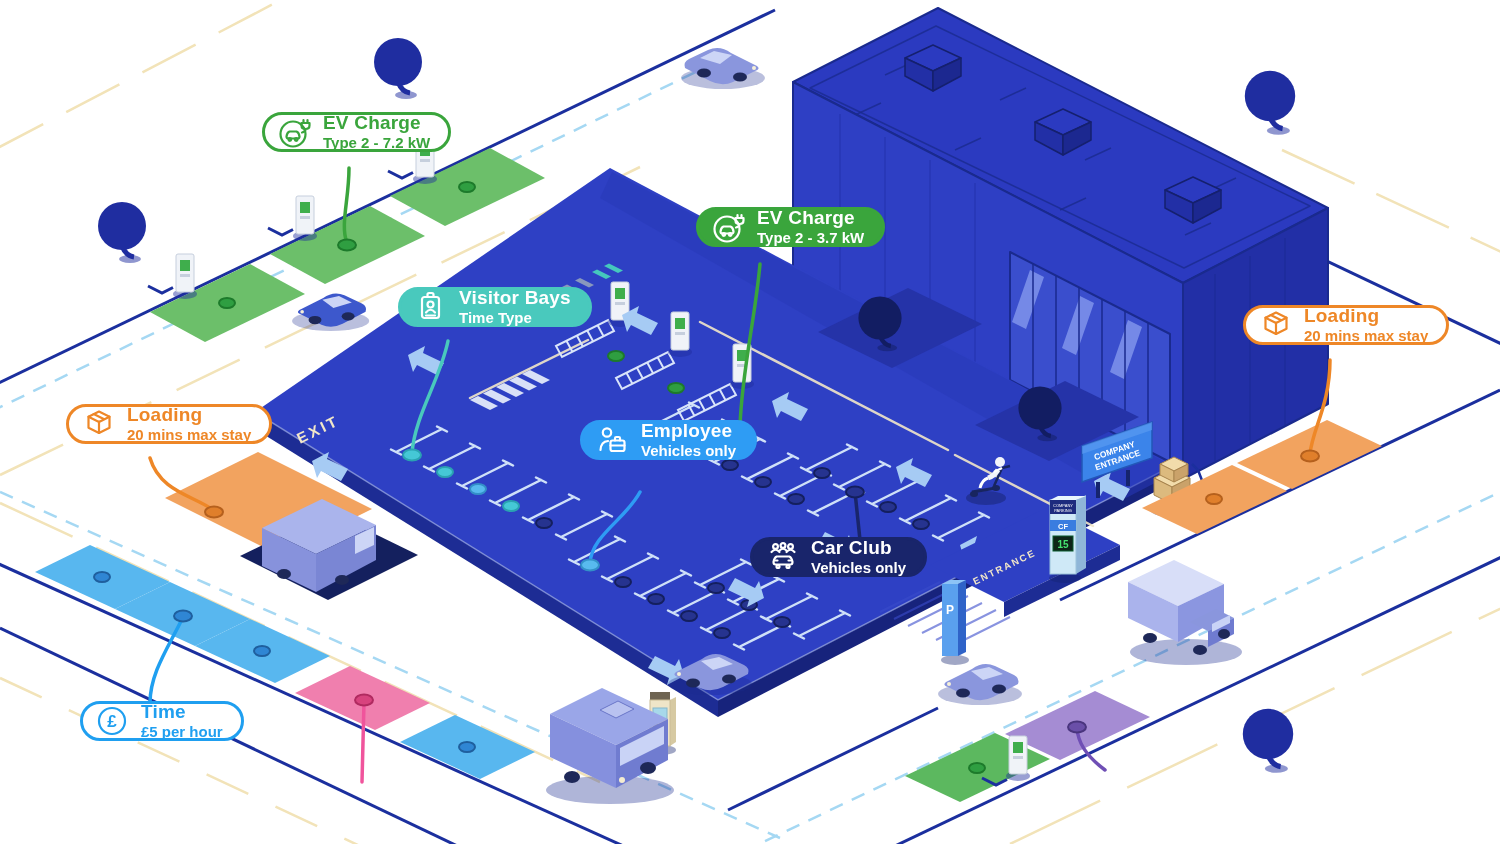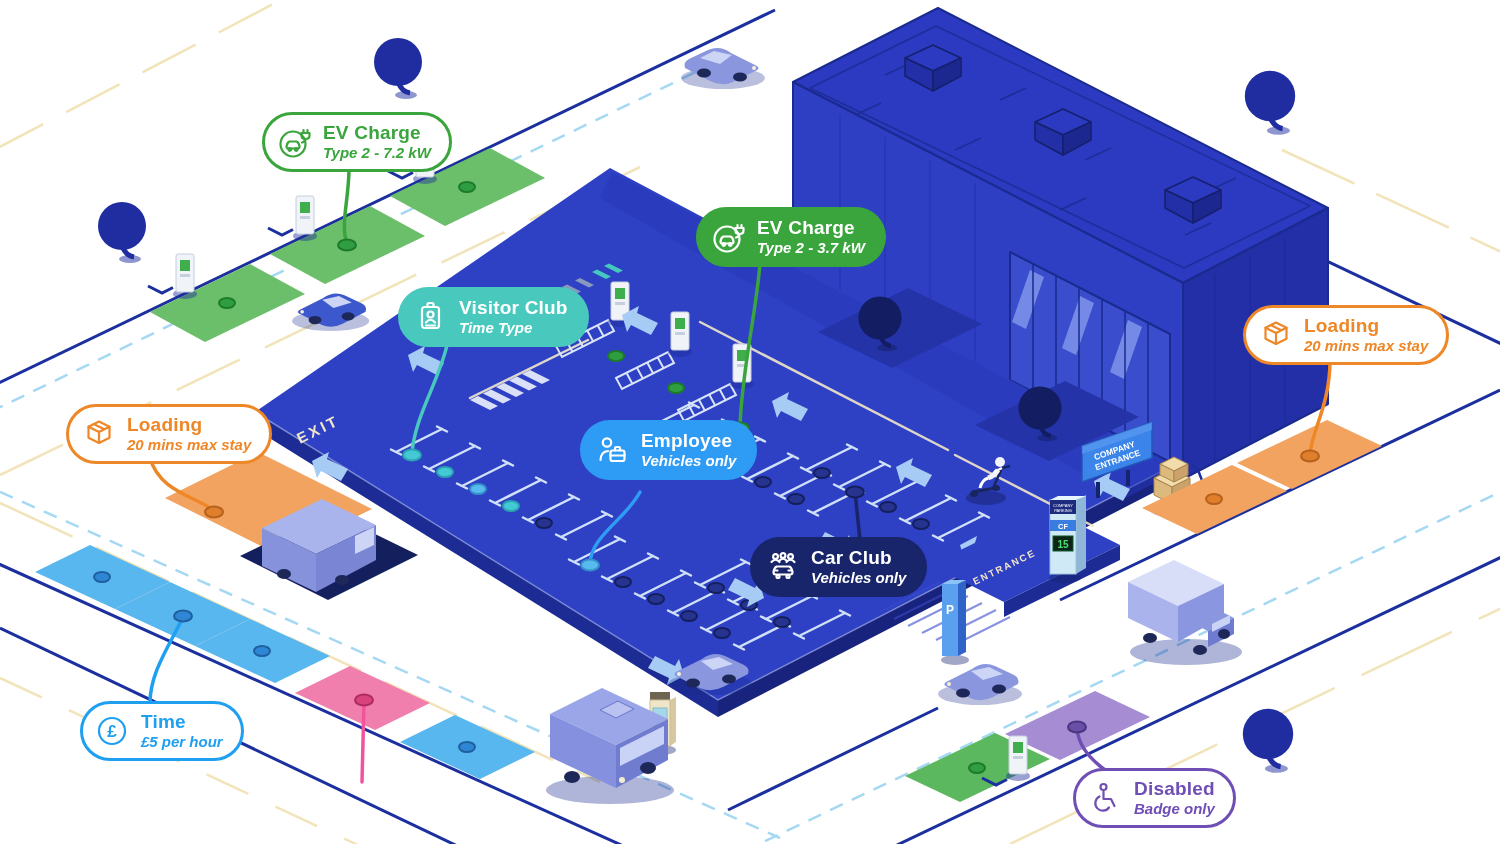--- a/index.html
+++ b/index.html
@@ -1,26 +1,26 @@
 <!DOCTYPE html>
 <html><head>
 <meta charset="utf-8">
 <style>
   html,body{margin:0;padding:0;background:#fff;}
   .stage{position:relative;width:1500px;height:844px;background:#ffffff;overflow:hidden;
          font-family:"Liberation Sans",sans-serif;}
   svg.scene{position:absolute;left:0;top:0;}
   svg text{font-family:"Liberation Sans",sans-serif;}
   .pill{position:absolute;display:flex;align-items:center;gap:10px;padding:6px 18px 6px 12px;
-        border-radius:999px;height:60px;box-sizing:border-box;z-index:5;white-space:nowrap;}
+        border-radius:999px;height:40px;box-sizing:border-box;z-index:5;white-space:nowrap;}
   .pill .icon{width:36px;height:36px;flex:none;display:flex;align-items:center;justify-content:center;}
   .pill .icon svg{width:36px;height:36px;stroke:currentColor;fill:none;stroke-width:2.2;
                   stroke-linecap:round;stroke-linejoin:round;}
   .pill .t{font-size:19px;font-weight:800;letter-spacing:.2px;line-height:1.05;}
-  .pill .s{font-size:15px;font-weight:600;line-height:1.1;margin-top:2px;font-style:italic;}
+  .pill .s{font-size:15px;font-weight:600;line-height:1.1;margin-top:2px;}
   .pill.outline{background:#fff;border:3px solid var(--c);color:var(--c);}
   .pill.filled{background:var(--c);border:3px solid var(--c);color:#fff;}
 </style>
 </head>
 <body>
 
 <div class="stage">
 
 <svg class="scene" width="1500" height="844" viewBox="0 0 1500 844">
   <defs>
@@ -458,21 +458,21 @@
 <div class="pill filled" style="left: 398px; top: 287px; --c: #49c9bd;">
   <span class="icon">
     <svg viewBox="0 0 36 36">
           <rect x="9" y="8" width="17" height="21" rx="2.5"></rect>
       <path d="M14.5 8 v-2.5 q0,-1.5 1.5,-1.5 h3 q1.5,0 1.5,1.5 V8"></path>
       <circle cx="17.5" cy="15.5" r="3"></circle>
           <path d="M13 23.5 q4.5 -5.5 9 0 M13 26.5 h9"></path>
     </svg>
       </span>
   <span class="txt">
-        <div class="t">Visitor Club</div>
+        <div class="t">Visitor Bays</div>
   <div class="s">Time Type</div>
       </span>
 </div>
 
 <div class="pill outline" style="left: 66px; top: 404px; --c: #ee8727;">
   <span class="icon">
     <svg viewBox="0 0 36 36">
           <path d="M18 5.5 L28.5 10.7 V21.8 L18 27 L7.5 21.8 V10.7 Z"></path>
       <path d="M7.5 10.7 L18 15.9 L28.5 10.7 M18 15.9 V27 M12.7 8.1 L23.2 13.3"></path>
     </svg>
@@ -537,27 +537,14 @@
       <text x="17" y="24" text-anchor="middle" font-size="17" font-weight="bold" fill="currentColor" stroke="none">£</text>
     </svg>
       </span>
   <span class="txt">
         <div class="t">Time</div>
   <div class="s">£5 per hour</div>
       </span>
 </div>
 
 
-<div class="pill outline" style="left: 1073px; top: 768px; --c: #6f4fb5;">
-  <span class="icon">
-    <svg viewBox="0 0 36 36">
-          <circle cx="15.5" cy="7" r="3"></circle>
-      <path d="M15.5 11.5 v7.5 h7.5 l3.5 7"></path>
-      <path d="M11.5 16.5 a7.5 7.5 0 1 0 9.5 11"></path>
-    </svg>
-      </span>
-  <span class="txt">
-        <div class="t">Disabled</div>
-  <div class="s">Badge only</div>
-      </span>
-</div>
 
 </div>
 
 </body></html>

